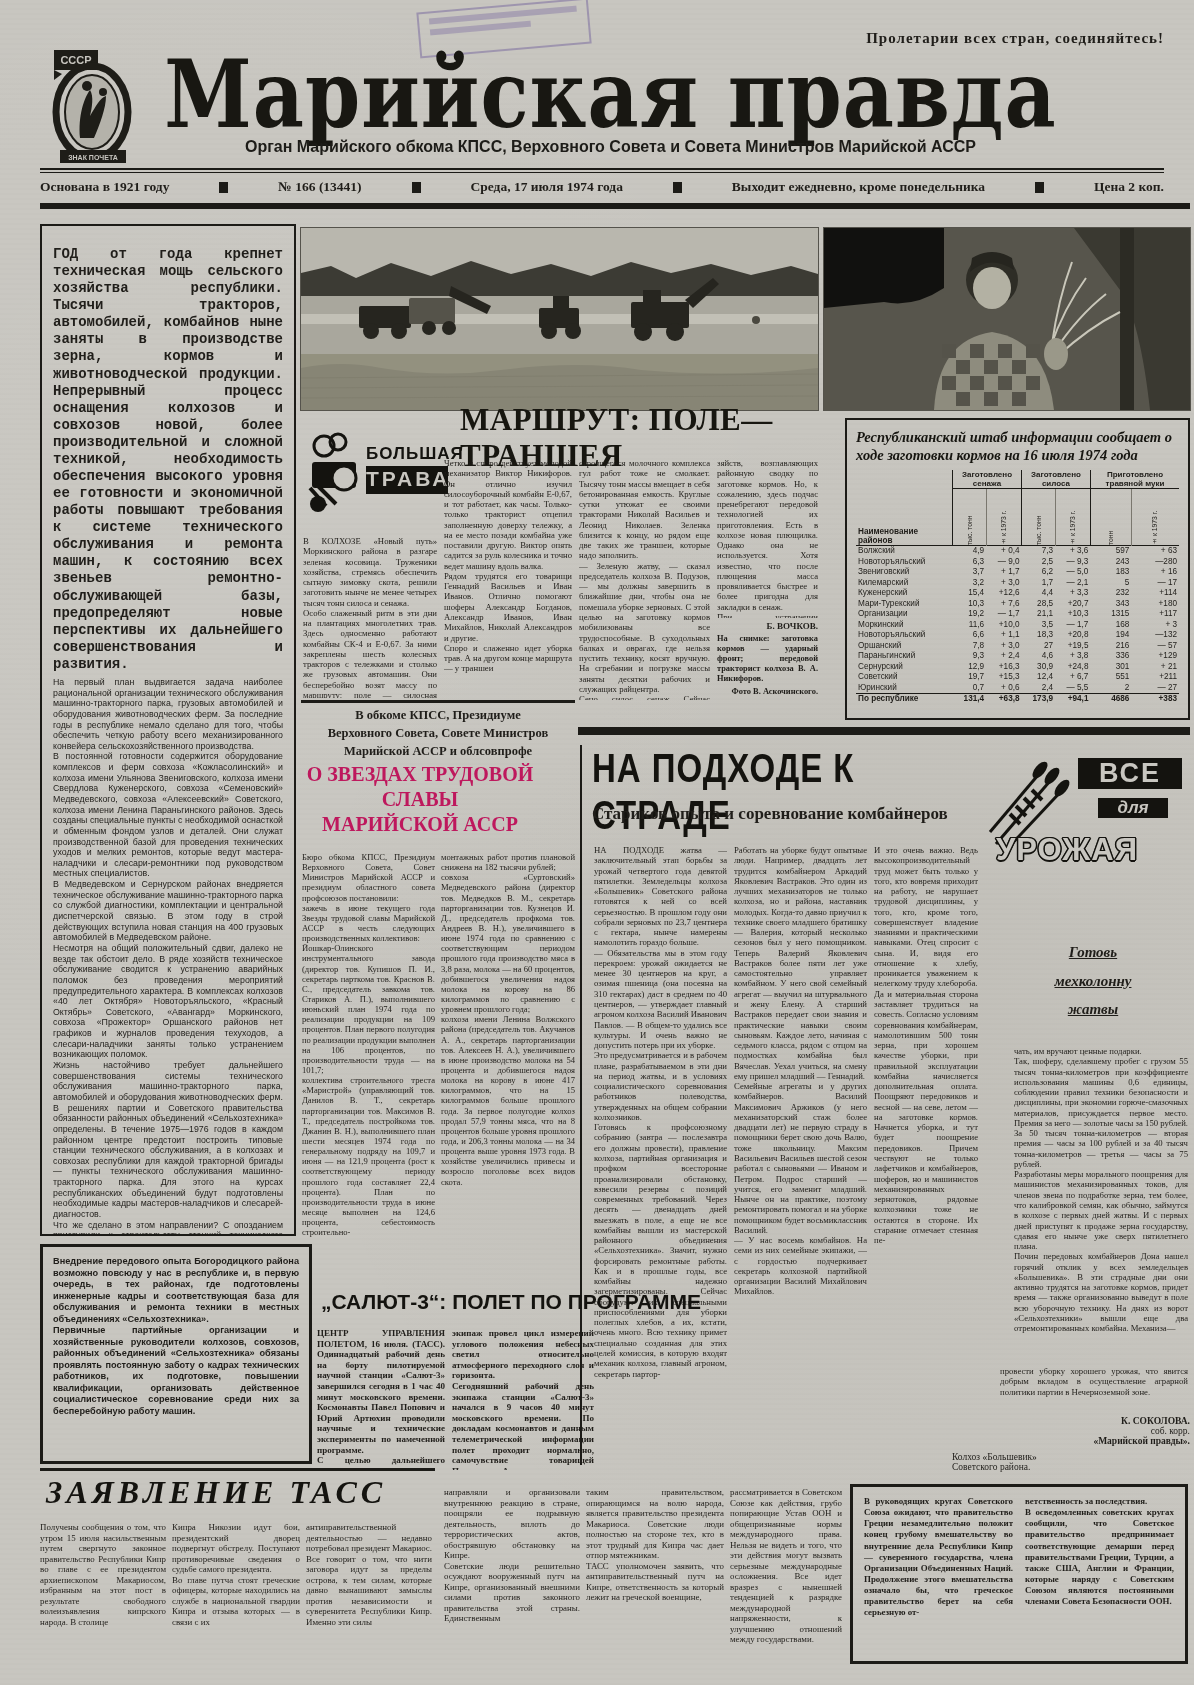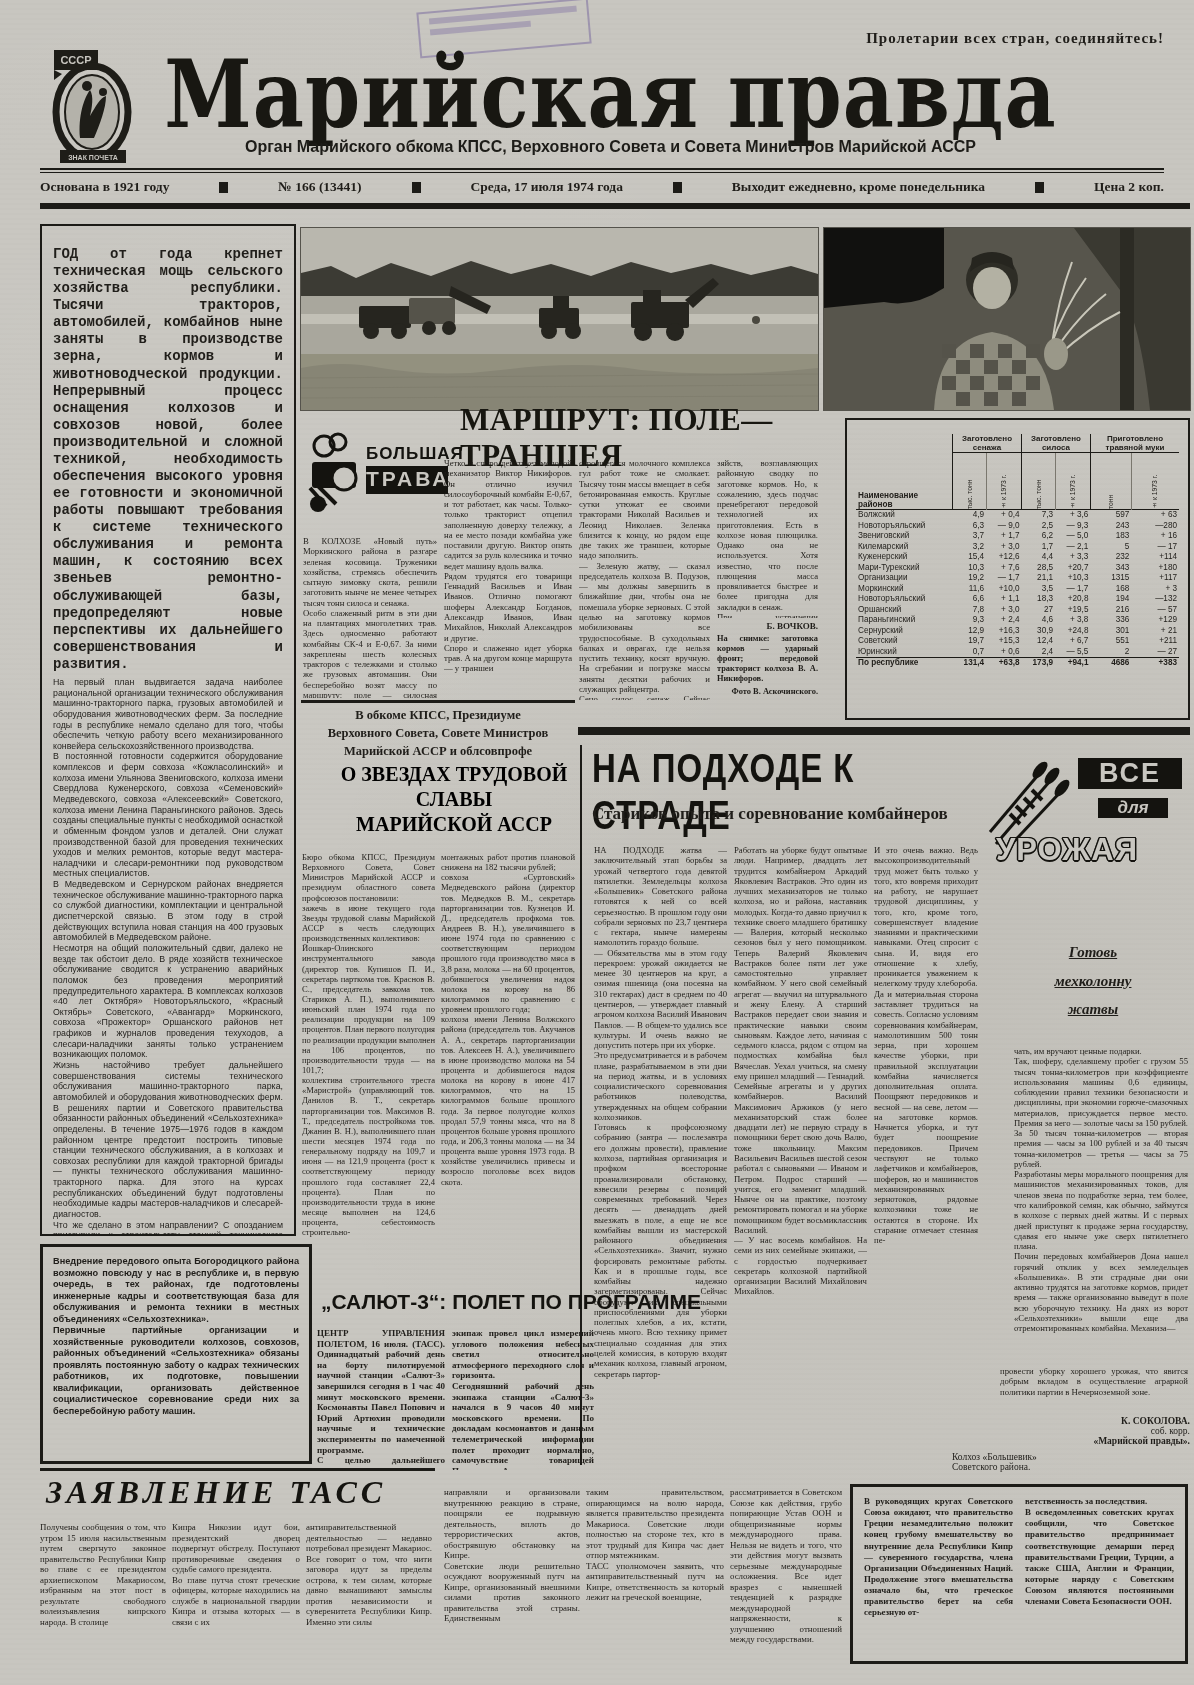--- a/index.html
+++ b/index.html
@@ -65,21 +65,21 @@
   #htable .vth{writing-mode:vertical-rl;transform:rotate(180deg);font-size:6.8px;font-weight:normal;
                height:52px;text-align:left;border-left:1px solid #7a776e;}
   #htable .vth.gb{border-left:1px solid #1c1b17;}
   #htable .nameh{font-size:8.2px;font-weight:bold;text-align:left;vertical-align:bottom;border-bottom:0;}
   #htable thead{border-bottom:1.5px solid #1c1b17;}
   #htable td{text-align:right;line-height:1.28;}
   #htable td.rname{text-align:left;}
   #htable tr.total td{font-weight:bold;border-top:1px solid #1c1b17;}
   
   #zkick{left:301px;top:706px;width:274px;font-size:12.5px;font-weight:bold;text-align:center;line-height:1.45;}
-  #zhead{left:317px;top:762px;width:274px;font-size:20px;font-weight:bold;text-align:center;line-height:1.25;color:#000000;}
+  #zhead{left:283px;top:762px;width:274px;font-size:20px;font-weight:bold;text-align:center;line-height:1.25;color:#be185d;}
   .zcol{font-size:8.6px;}
   
   #shead{left:592px;top:744px;width:388px;font-family:"Liberation Sans",sans-serif;font-weight:bold;
          font-size:33px;letter-spacing:1px;transform:scaleY(1.25);transform-origin:top;color:#14130f;}
   #ssub{left:592px;top:804px;width:388px;font-size:17px;font-weight:bold;}
   .scol{font-size:8.7px;}
   
   #vubadge{left:986px;top:754px;width:202px;height:172px;}
   .vbox{background:#14130f;color:#c8c6c0;font-family:"Liberation Sans",sans-serif;font-weight:bold;text-align:center;}
   #vu1{position:absolute;left:92px;top:4px;width:104px;font-size:27px;letter-spacing:2px;}
@@ -255,20 +255,21 @@
 Сено, силос, сенаж. Сейчас «Новый путь» в числе хо-</div>
 <div class="abs" style="left:717px;top:458px;width:101px;height:270px;overflow:hidden;">
   <div class="col mcol" style="position:static;height:160px;">зяйств, возглавляющих районную сводку по заготовке кормов. Но, к сожалению, здесь подчас пренебрегают передовой технологией их приготовления. Есть в колхозе новая плющилка. Однако она не используется. Хотя известно, что после плющения масса провяливается быстрее и более пригодна для закладки в сенаж.
 При устранении недостатков зеленая жатва пошла бы в хозяйстве еще успешнее.</div>
   <div class="b" style="text-align:right;font-size:9px;margin:3px 0;">Б. ВОЧКОВ.</div>
   <div class="b" style="font-size:8.4px;line-height:1.2;text-align:justify;">На снимке: заготовка кормов — ударный фронт; передовой тракторист колхоза В. А. Никифоров.</div>
   <div class="b" style="text-align:right;font-size:8.4px;margin-top:3px;">Фото В. Аскочинского.</div>
 </div>
 
 <div class="abs" id="shtab">
+  <div id="shtab-title">Республиканский штаб информации сообщает о ходе заготовки кормов на 16 июля 1974 года</div>
   <table id="ht">
   </table>
   <table id="htable">
     <thead>
       <tr>
         <th class="nameh" rowspan="2" style="width:92px;">Наименование районов</th>
         <th class="grp" colspan="2">Заготовлено сенажа</th>
         <th class="grp" colspan="2">Заготовлено силоса</th>
         <th class="grp" colspan="2">Приготовлено травяной муки</th>
       </tr>

